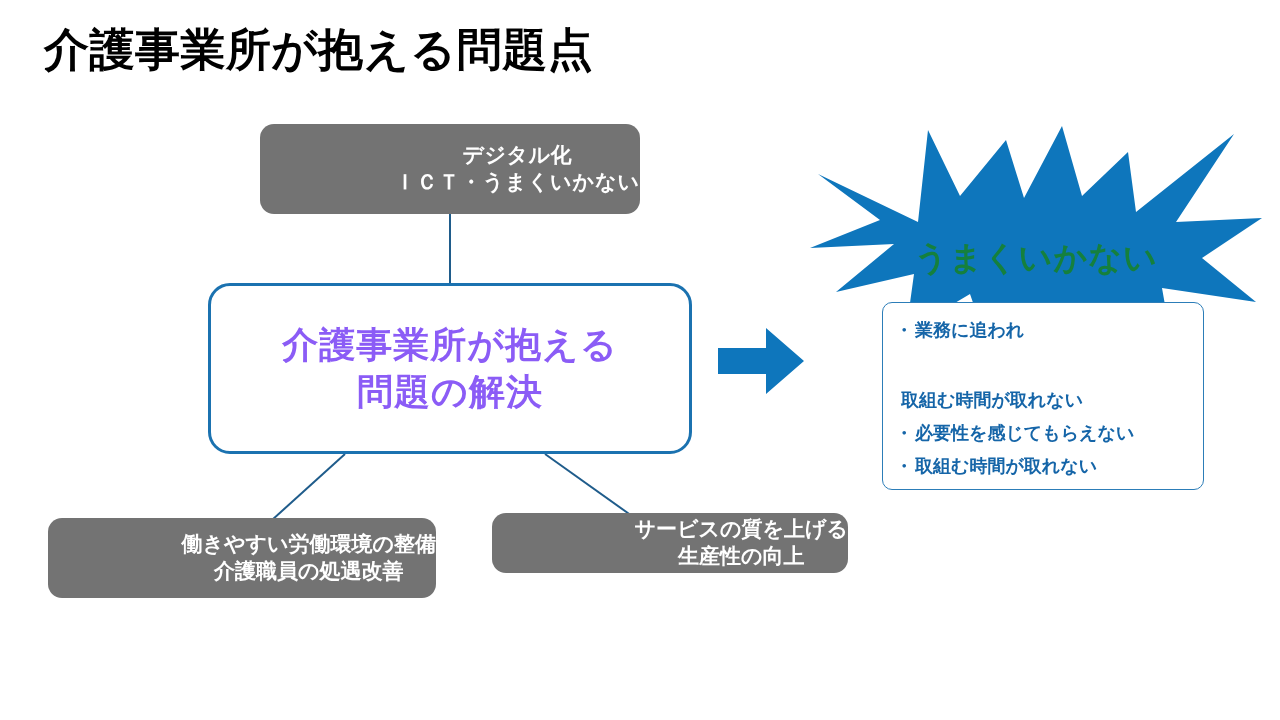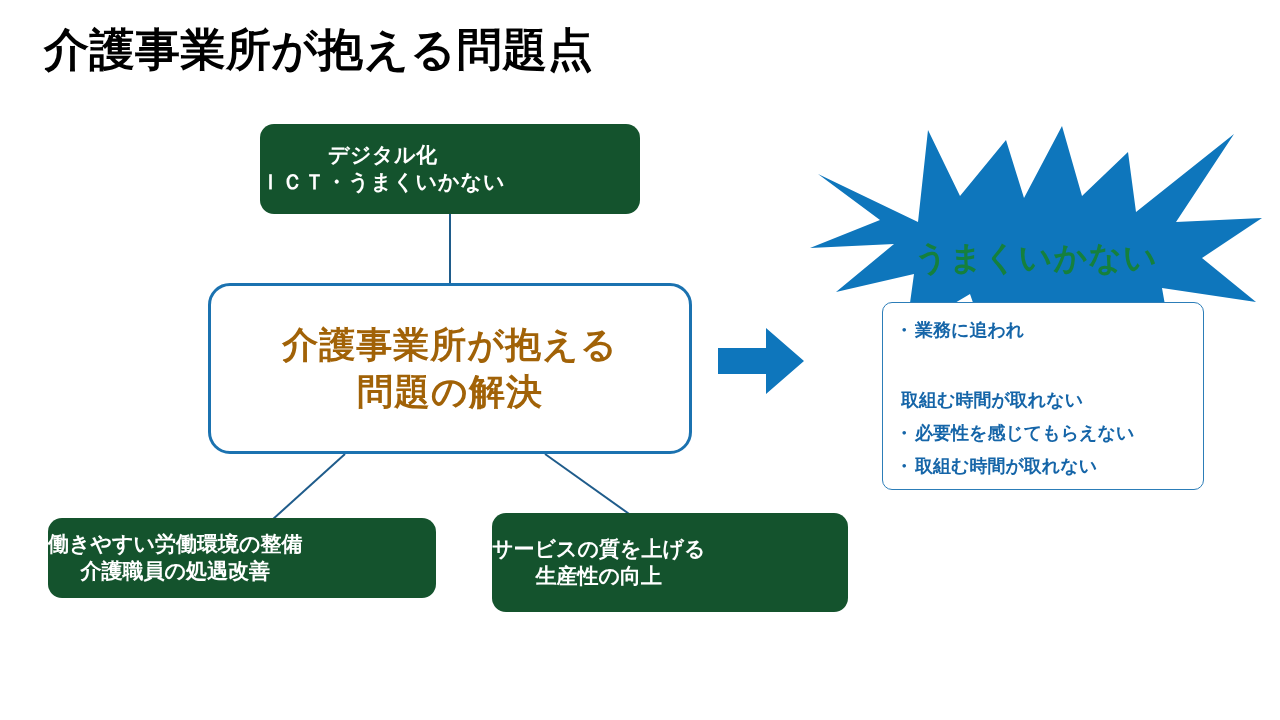--- a/index.html
+++ b/index.html
@@ -41,27 +41,27 @@
     top: 0;
     width: 1280px;
     height: 720px;
     pointer-events: none;
   }
 
   
   .blue-box {
     position: absolute;
     box-sizing: border-box;
-    background: #14532d;
+    background: #737373;
     border-radius: 14px;
     color: #ffffff;
     font-weight: bold;
     display: flex;
     align-items: center;
-    justify-content: flex-start;
+    justify-content: flex-end;
     text-align: center;
     line-height: 1.28;
   }
 
   #box-digital {
     left: 260px;
     top: 124px;
     width: 380px;
     height: 90px;
     font-size: 21px;
@@ -74,40 +74,40 @@
     top: 518px;
     width: 388px;
     height: 80px;
     font-size: 21px;
   }
 
   #box-service {
     left: 492px;
     top: 513px;
     width: 356px;
-    height: 99px;
+    height: 60px;
     font-size: 21px;
   }
 
   
   #box-center {
     position: absolute;
     box-sizing: border-box;
     left: 208px;
     top: 283px;
     width: 484px;
     height: 171px;
     background: #ffffff;
     border: 3px solid #1B72B0;
     border-radius: 22px;
     display: flex;
     align-items: center;
     justify-content: center;
     text-align: center;
-    color: #a16207;
+    color: #8b5cf6;
     font-weight: bold;
     font-size: 36px;
     line-height: 1.3;
     letter-spacing: 1px;
   }
 
   
   #arrow-right {
     position: absolute;
     left: 718px;

